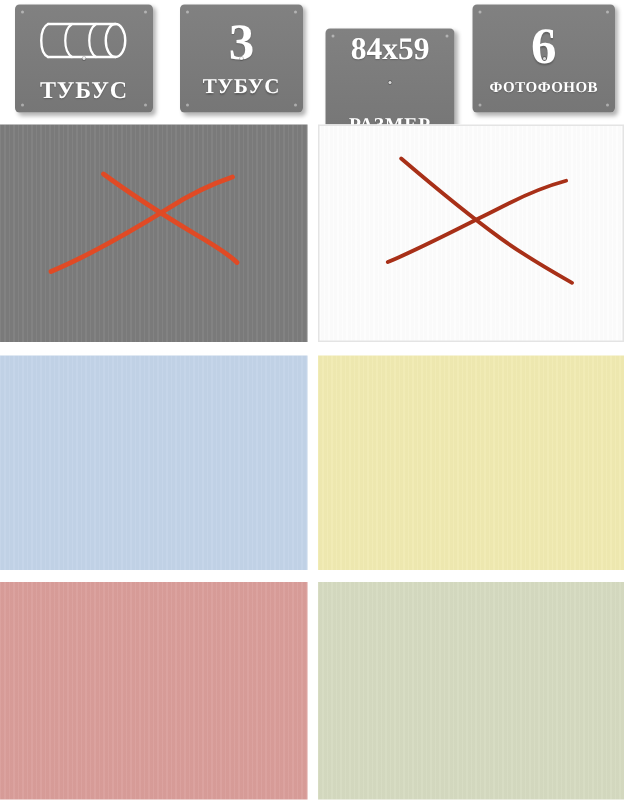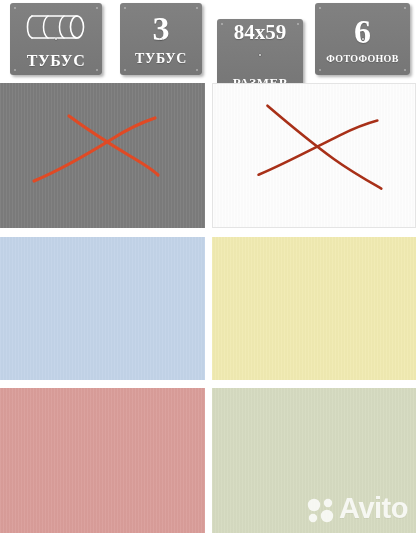--- a/index.html
+++ b/index.html
@@ -253,23 +253,14 @@
     <div class="paper-tex"></div>
   </div>
 
   <div class="swatch r3 cL" id="sw-pink" style="background-color: rgb(217, 157, 153);">
     <div class="paper-tex"></div>
   </div>
 
   <div class="swatch r3 cR" id="sw-sage" style="background-color: rgb(213, 218, 192);">
     <div class="paper-tex"></div>
 
-    <div id="avito-watermark">
-      <svg id="avito-dots" width="30" height="28" viewBox="0 0 30 28">
-        <circle cx="8" cy="10" r="6.2" fill="rgba(255,255,255,0.92)"></circle>
-        <circle cx="22" cy="8" r="4.2" fill="rgba(255,255,255,0.92)"></circle>
-        <circle cx="7" cy="23" r="4.2" fill="rgba(255,255,255,0.92)"></circle>
-        <circle cx="21" cy="21" r="6.2" fill="rgba(255,255,255,0.92)"></circle>
-      </svg>
-      <span id="avito-wordmark">Avito</span>
-    </div>
   </div>
 </div>
 
 </body></html>

